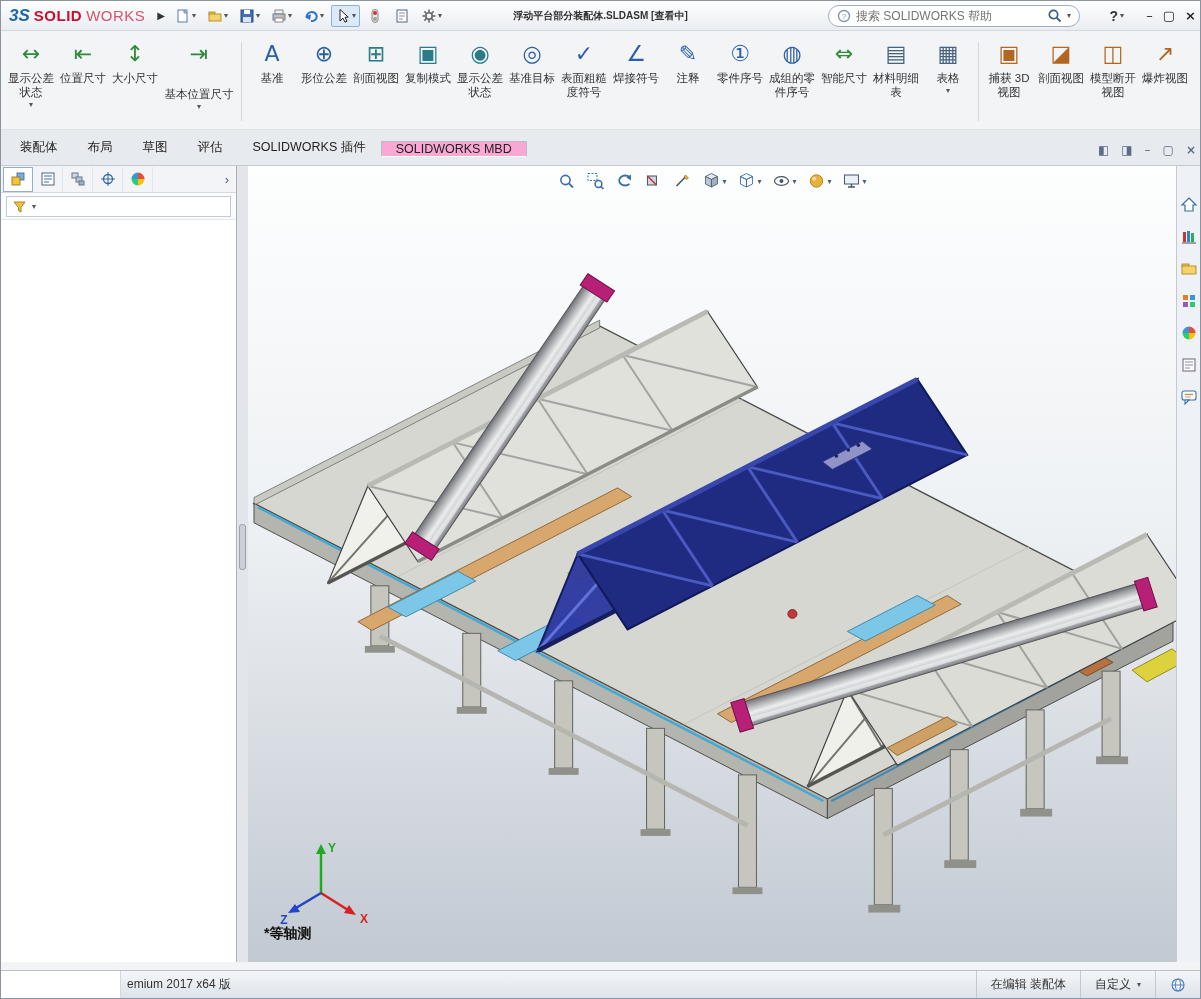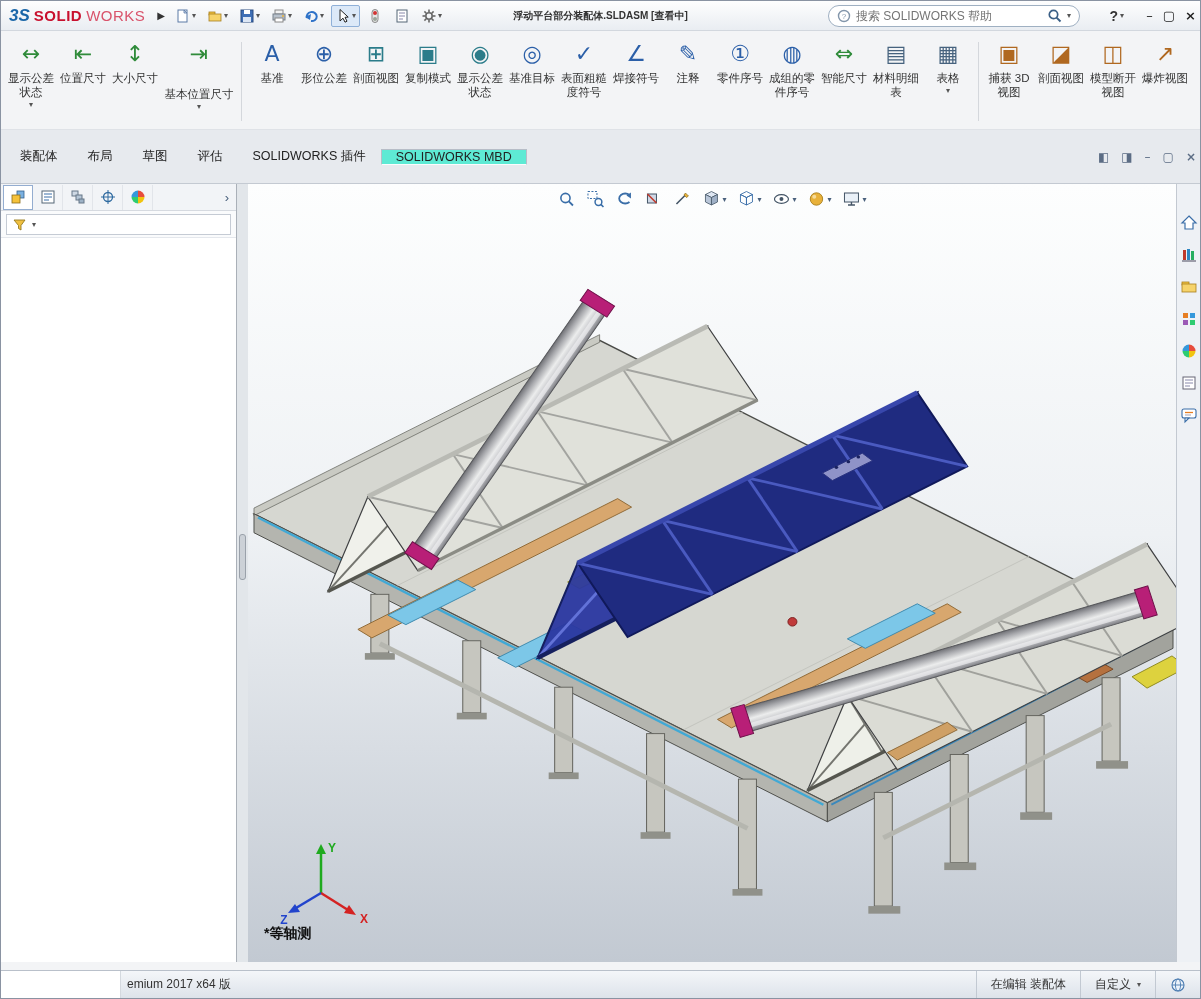--- a/index.html
+++ b/index.html
@@ -30,23 +30,23 @@
 .rbtn{width:52px;display:flex;flex-direction:column;align-items:center;padding-top:5px;cursor:pointer;}
 .rbtn.wide{width:76px;}
 .ric{font-family:"DejaVu Sans",sans-serif;font-size:22px;line-height:30px;height:32px;}
 .ric.g{color:#2f8b3a;} .ric.b{color:#2b5fa8;} .ric.t{color:#2b7c8a;} .ric.s{color:#46627e;} .ric.o{color:#b06820;}
 .rlabel{font-size:11.5px;line-height:14px;text-align:center;color:#333;max-width:60px;}
 .rbtn.wide .rlabel{max-width:76px;margin-top:16px;}
 .rcaret{font-size:8px;color:#555;margin-top:1px;}
 .rsep{width:1px;background:#d4d7dc;margin:8px 4px;}
 
 
-.tabrow{flex:0 0 29px;background:#e7eaee;display:flex;align-items:center;padding:17px 4px;border-top:1px solid #dfe2e7;border-bottom:1px solid #c4cad2;}
+.tabrow{flex:0 0 29px;background:#e7eaee;display:flex;align-items:flex-end;padding:8px 4px;border-top:1px solid #dfe2e7;border-bottom:1px solid #c4cad2;}
 .tab{display:flex;align-items:center;padding:0 14px;font-size:12.5px;color:#222;border:1px solid transparent;cursor:pointer;white-space:nowrap;}
-.tab.active{background:#5eead4;border-color:#b7bdc7;border-bottom-color:#fbfcfd;}
+.tab.active{background:#f9a8d4;border-color:#b7bdc7;border-bottom-color:#fbfcfd;}
 .docbar{margin-left:auto;display:flex;align-items:center;gap:12px;color:#5b6c84;font-family:"DejaVu Sans",sans-serif;font-size:12px;}
 .docbar span{cursor:pointer;}
 
 
 .main{flex:1;display:flex;min-height:0;}
 .left-panel{width:236px;background:#fff;border-right:1px solid #aab0b8;display:flex;flex-direction:column;}
 .tree-tabs{height:27px;display:flex;align-items:center;background:#f2f4f7;border-bottom:1px solid #d6dae0;padding-left:2px;}
 .ttab{width:30px;height:25px;display:flex;align-items:center;justify-content:center;border-right:1px solid #e2e5ea;cursor:pointer;}
 .ttab.active{background:#fff;border:1px solid #94add0;}
 .tree-chevron{margin-left:auto;color:#49607c;padding:0 7px;font-size:13px;cursor:pointer;}

